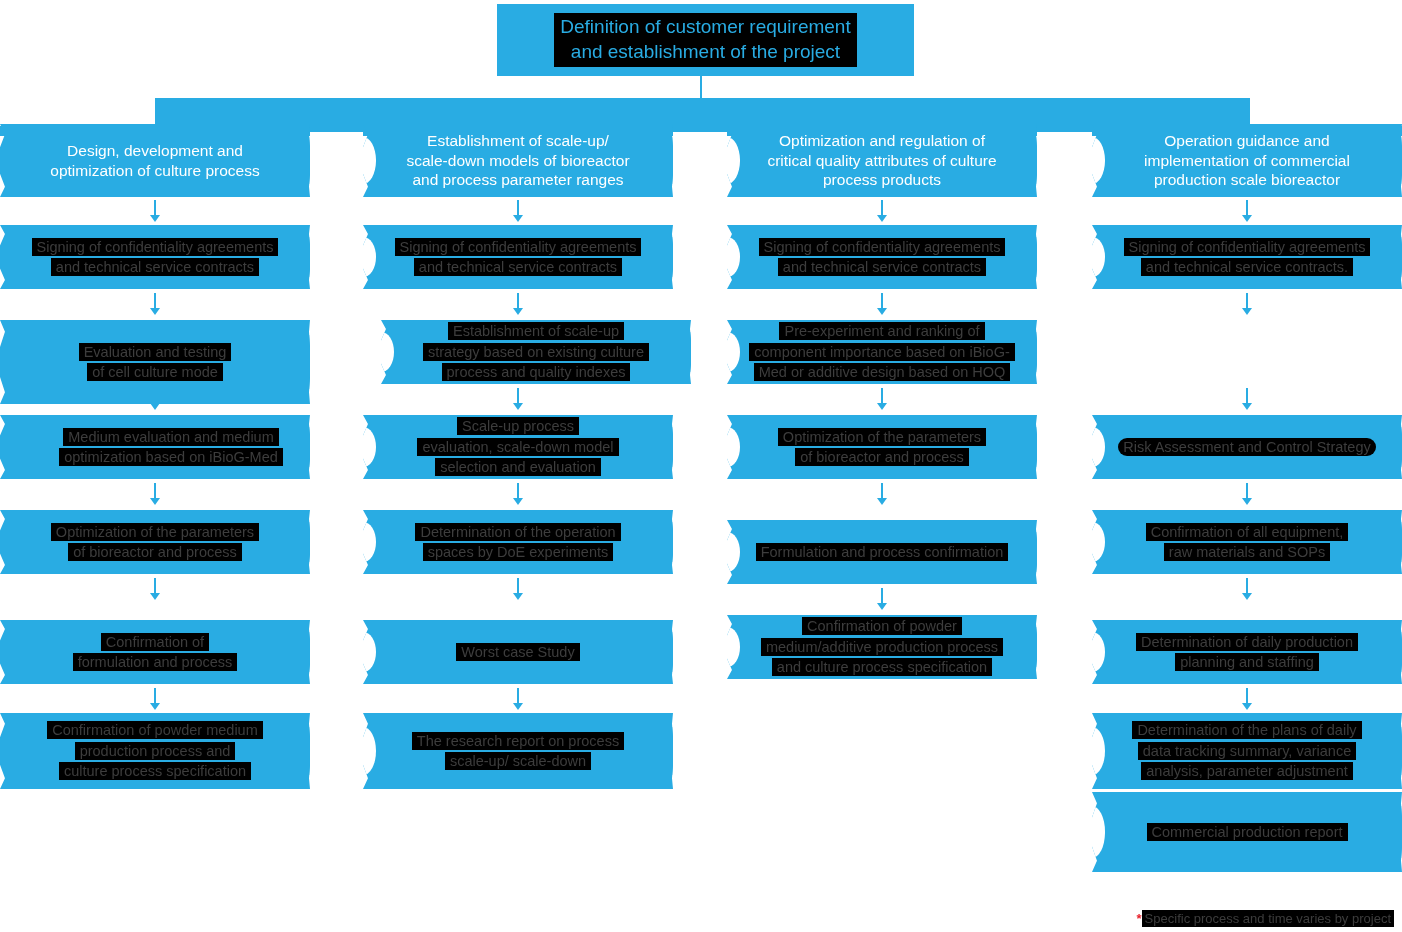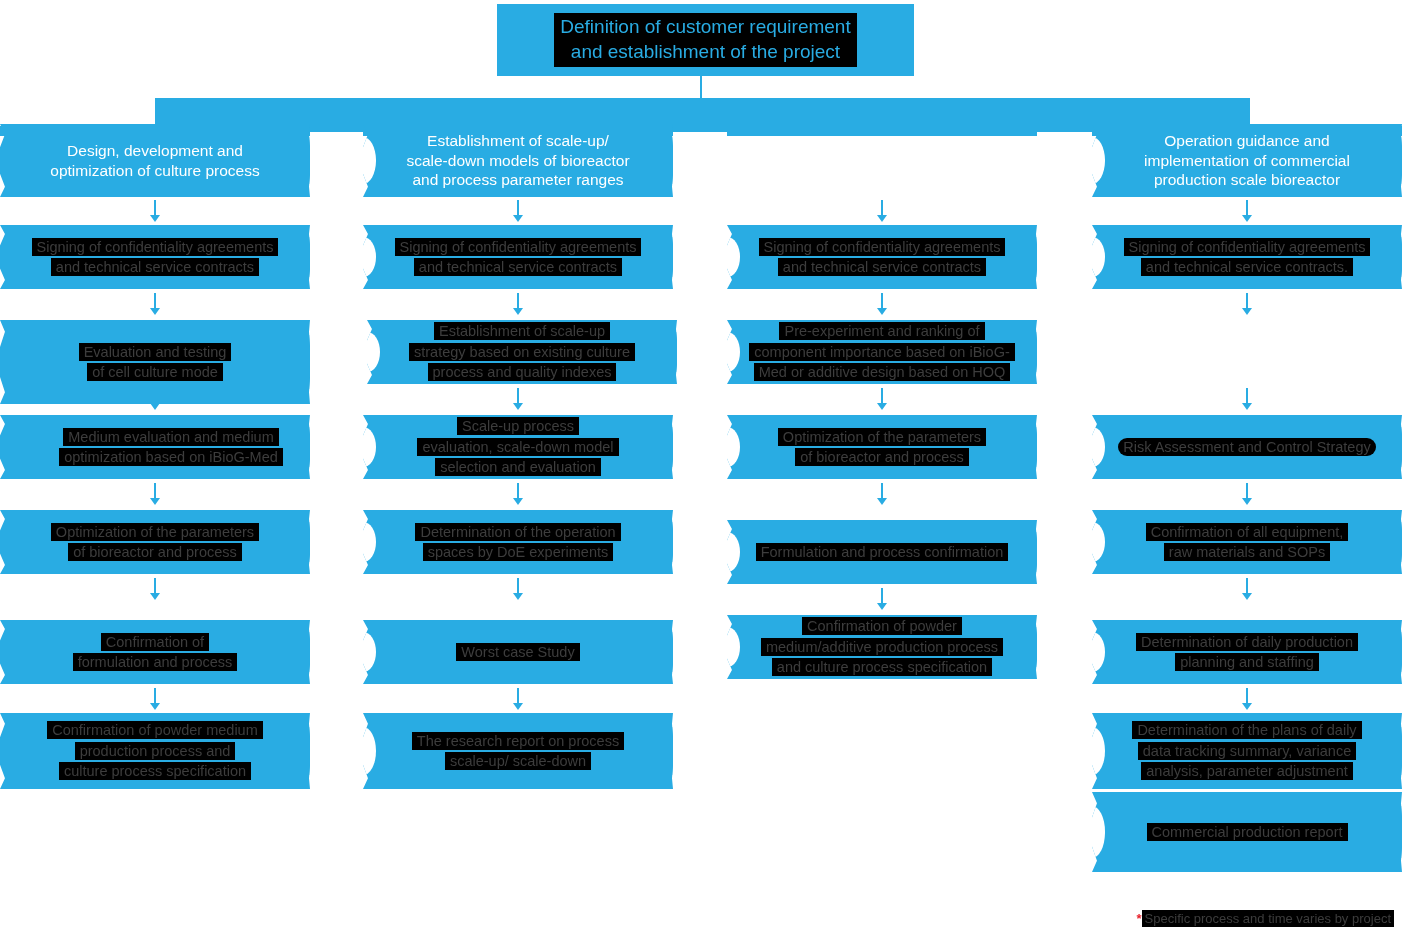--- a/index.html
+++ b/index.html
@@ -197,21 +197,21 @@
 
   <div class="node proc" style="left:363px; top:225px; width:310px; height:64px;">
     <div class="inner"><span class="txt" style="white-space:pre-line;">Signing of confidentiality agreements
 and technical service contracts</span></div>
   </div>
   <div class="arrow" style="left:511px; top:293px;">
     <div class="shaft" style="height:18px;"></div>
       <div class="head" style="top:15px;"></div>
   </div>
 
-  <div class="node proc" style="left:367px; top:320px; width:310px; height:64px;">
+  <div class="node proc" style="left:381px; top:320px; width:310px; height:64px;">
     <div class="inner"><span class="txt" style="white-space:pre-line;">Establishment of scale-up
 strategy based on existing culture
 process and quality indexes</span></div>
   </div>
   <div class="arrow" style="left:511px; top:388px;">
     <div class="shaft" style="height:18px;"></div>
       <div class="head" style="top:15px;"></div>
   </div>
 
   <div class="node proc" style="left:363px; top:415px; width:310px; height:64px;">
@@ -239,20 +239,25 @@
   <div class="arrow" style="left:511px; top:688px;">
     <div class="shaft" style="height:18px;"></div>
       <div class="head" style="top:15px;"></div>
   </div>
 
   <div class="node proc" style="left:363px; top:713px; width:310px; height:76px;">
     <div class="inner"><span class="txt" style="white-space:pre-line;">The research report on process
 scale-up/ scale-down</span></div>
   </div>
 
+  <div class="node hdr" style="left:727px; top:124px; width:310px; height:73px;">
+    <span class="txt" style="white-space:pre-line;">Optimization and regulation of
+critical quality attributes of culture
+process products</span>
+  </div>
   <div class="arrow" style="left:875px; top:200px;">
     <div class="shaft" style="height:18px;"></div>
       <div class="head" style="top:15px;"></div>
   </div>
 
   <div class="node proc" style="left:727px; top:225px; width:310px; height:64px;">
     <div class="inner"><span class="txt" style="white-space:pre-line;">Signing of confidentiality agreements
 and technical service contracts</span></div>
   </div>
   <div class="arrow" style="left:875px; top:293px;">

